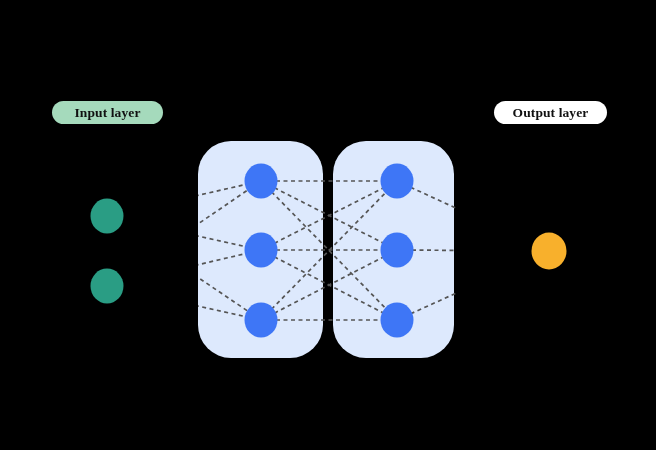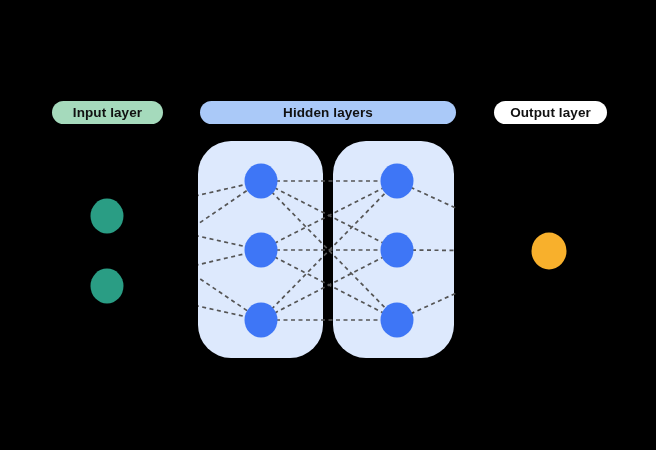--- a/index.html
+++ b/index.html
@@ -97,19 +97,18 @@
       <ellipse cx="397" cy="181" rx="16.5" ry="17.5"></ellipse>
       <ellipse cx="397" cy="250" rx="16.5" ry="17.5"></ellipse>
       <ellipse cx="397" cy="320" rx="16.5" ry="17.5"></ellipse>
     </g>
 
     <g fill="#f8b02c">
       <ellipse cx="549" cy="251" rx="17.5" ry="18.5"></ellipse>
     </g>
   </svg>
 
-  <div class="pills" style="color: rgb(17, 17, 17);">
+  <div class="pills" style="color: rgb(17, 17, 17); font-family: Liberation Serif, serif;">
     <div class="pill pill-input" style="background: rgb(165, 218, 188);">Input layer</div>
-    <div class="pill pill-hidden" style="background: rgb(170, 201, 248);">Hidden layers</div>
     <div class="pill pill-output" style="background: #ffffff;">Output layer</div>
   </div>
 
 </div>
 
 </body></html>

